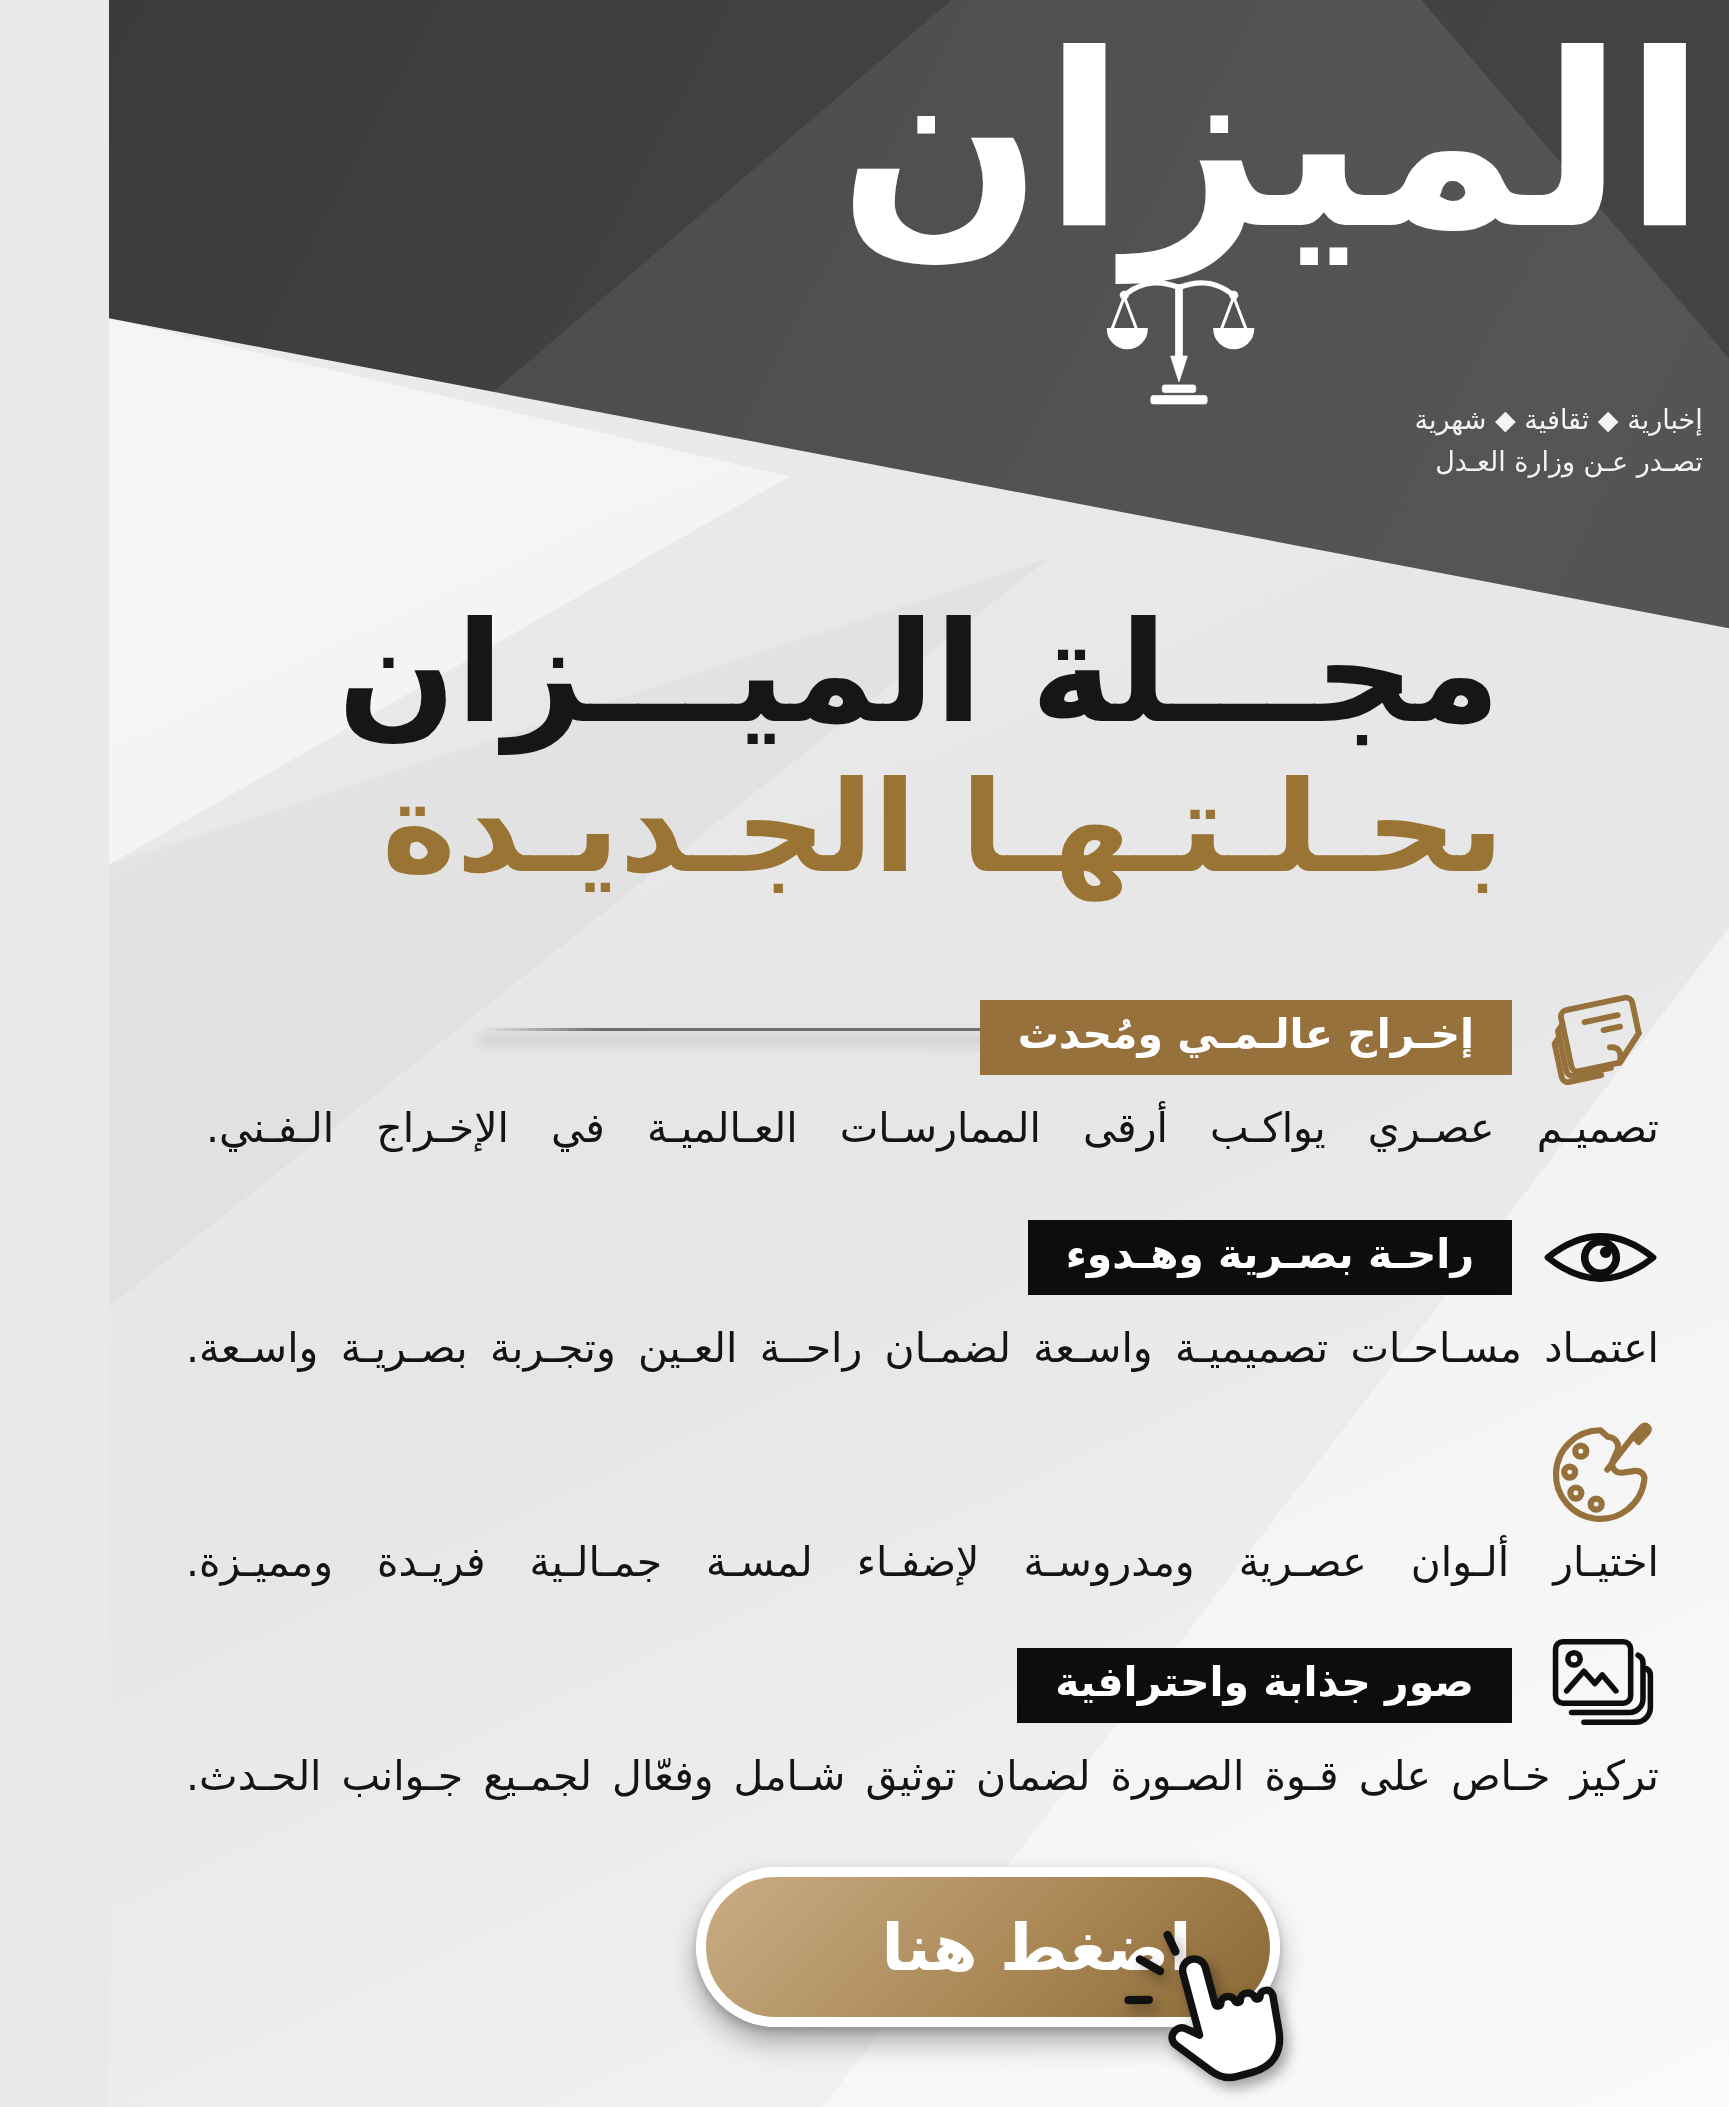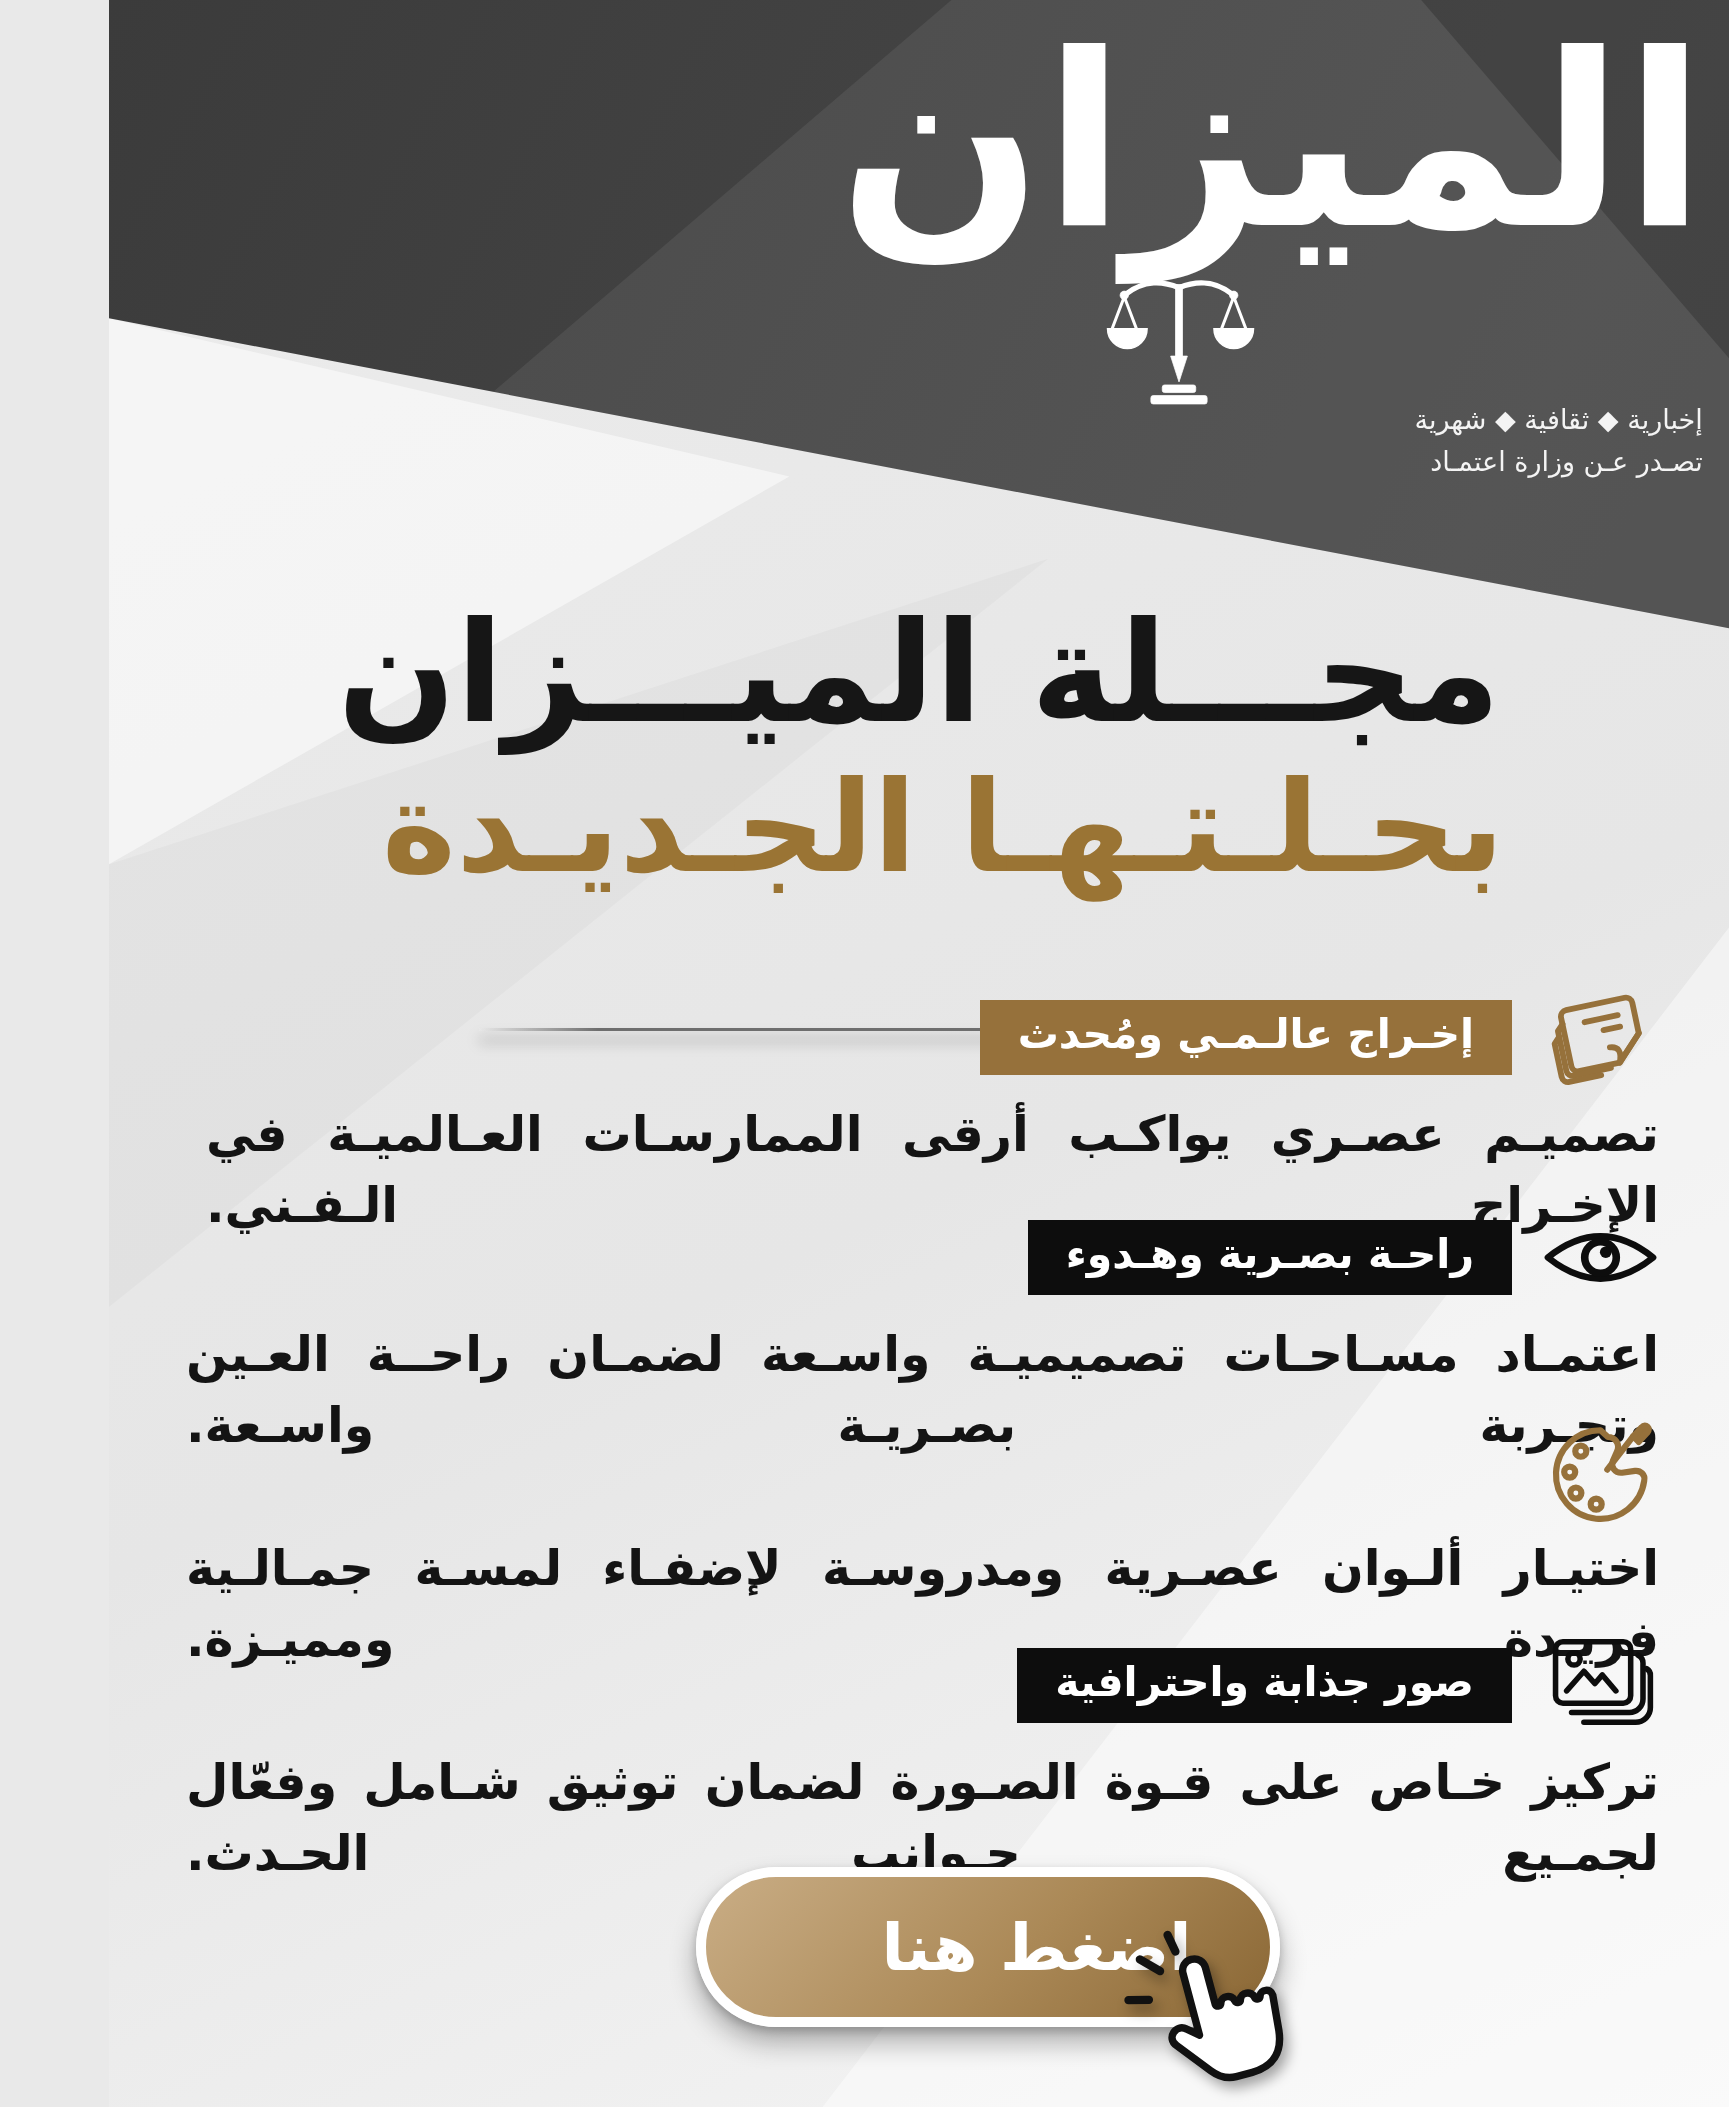--- a/index.html
+++ b/index.html
@@ -42,21 +42,21 @@
       box-shadow:0 10.4px 14.3px rgba(0,0,0,.40);}
 
   
   .feature{position:absolute;left:77px;right:70px;direction:rtl;}
   .f1{top:979px;margin-left:20px;} .f2{top:1199px;} .f3{top:1413px;} .f4{top:1627px;}
   .feature-head{display:flex;align-items:center;gap:30px;height:117px;}
   .icon-box{width:117px;height:117px;flex:0 0 auto;display:flex;align-items:center;justify-content:center;}
   .badge{font-size:41px;font-weight:700;color:#fff;padding:14.3px 38px 19.5px;line-height:1;white-space:nowrap;}
   .badge.gold{background:#96713B;}
   .badge.black{background:#0d0d0d;}
-  .feature-desc{margin-top:2.6px;font-size:49px;font-weight:700;color:#141414;line-height:1.45;
+  .feature-desc{margin-top:2.6px;font-size:41px;font-weight:400;color:#141414;line-height:1.45;
       text-align:justify;text-align-last:justify;}
 
   
   .cta{position:absolute;top:1867px;left:587px;width:584px;height:160px;border:10.4px solid #ffffff;
       border-radius:84px;cursor:pointer;
       background:linear-gradient(135deg,#c9ad85 0%,#ab8957 55%,#8a6735 100%);
       box-shadow:0 15.6px 27px rgba(0,0,0,.30),0 3.9px 9px rgba(0,0,0,.18);}
   .cta-label{width:100%;height:100%;display:flex;align-items:center;justify-content:center;
       padding-left:97px;font-size:65px;font-weight:700;color:#fff;text-align:right;}
   .hand{position:absolute;top:29px;right:-62px;width:214px;height:240px;
@@ -91,21 +91,21 @@
         <path d="M28 60 L12 102 M28 60 L44 102" fill="none" stroke-width="4"></path>
         <path d="M6 102 a26 26 0 0 0 52 0 z" stroke-width="2"></path>
         <path d="M172 60 L156 102 M172 60 L188 102" fill="none" stroke-width="4"></path>
         <path d="M146 102 a26 26 0 0 0 52 0 z" stroke-width="2"></path>
         <rect x="78" y="176" width="44" height="10" rx="3"></rect>
         <rect x="63" y="190" width="74" height="11" rx="3"></rect>
       </g>
     </svg>
     <div class="taglines">
       <div>إخبارية ◆ ثقافية ◆ شهرية</div>
-      <div>تصـدر عـن وزارة اعتمـاد</div>
+      <div>تصـدر عـن وزارة العـدل</div>
     </div>
   </header>
 
   <section class="headline">
     <h1 class="headline-main">مجـــلة الميـــزان</h1>
     <h2 class="headline-sub">بحـلـتـهـا الجـديـدة</h2>
   </section>
   <div class="divider"></div>
 
   <div class="feature f1">

